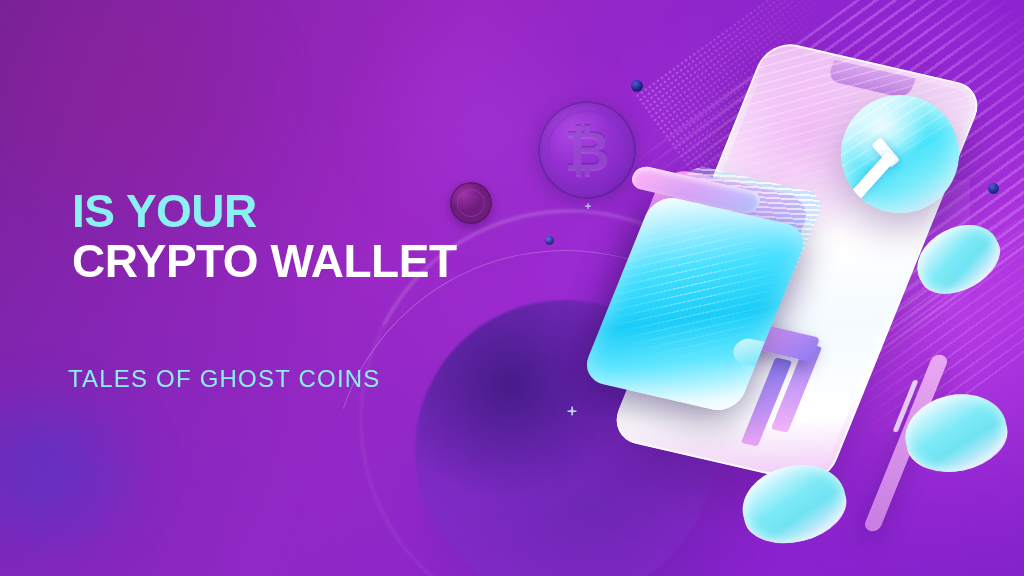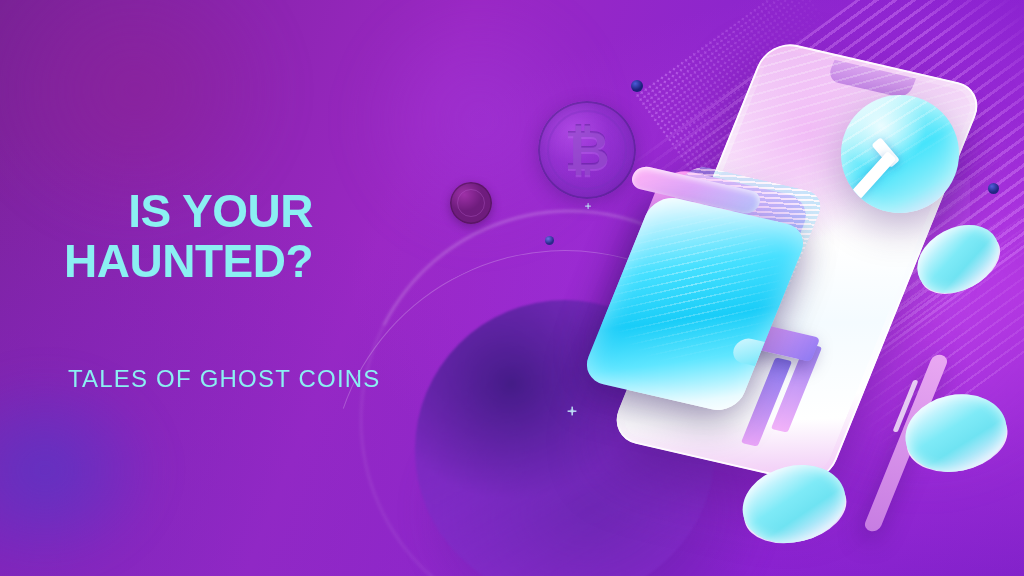--- a/index.html
+++ b/index.html
@@ -320,21 +320,21 @@
   .badge-check i.l { left:18px; top:30px; width:12px; height:54px; transform:rotate(42deg); transform-origin:50% 0%; }
 
   
   .logo { position:absolute; left:68px; top:104px; display:flex; align-items:center; gap:16px; }
   .logo-mark { width:38px; height:46px; position:relative; }
   .logo-text {
     color:#ffffff; font-size:35px; letter-spacing:-0.6px; font-weight:400;
     font-family:"Liberation Sans", sans-serif;
   }
 
-  .headline { position:absolute; left:64px; top:186px;text-align:right; }
+  .headline { position:absolute; left:72px; top:186px; }
   .hl-line {
     font-size:46px; line-height:50px; font-weight:700; letter-spacing:-0.5px;
     font-family:"Liberation Sans", sans-serif; white-space:nowrap;
   }
   .hl-cyan { color:#8bf0f2; }
   .hl-white { color:#ffffff; }
 
   .subtitle {
     position:absolute; left:68px; top:365px;
     font-size:24px; letter-spacing:1.2px; font-weight:400;
@@ -424,18 +424,18 @@
     <div class="face"></div>
   </div>
   <div class="coin-cyan coin-c">
     <div class="rim"></div>
     <div class="face"></div>
   </div>
 
 
   <div class="headline">
     <div class="hl-line hl-cyan">IS YOUR</div>
-    <div class="hl-line hl-cyan">HAUNTED?</div>
+    <div class="hl-line hl-white">CRYPTO WALLET</div>
   </div>
 
   <div class="subtitle">TALES OF GHOST COINS</div>
 
 </div>
 
 </body></html>

